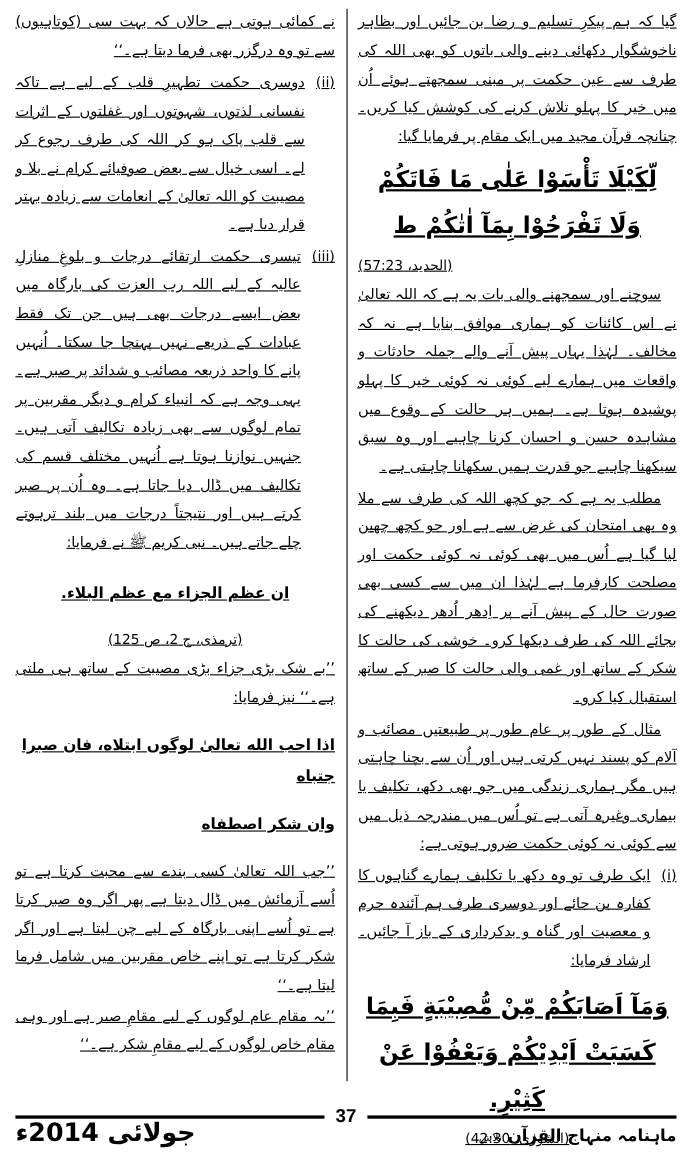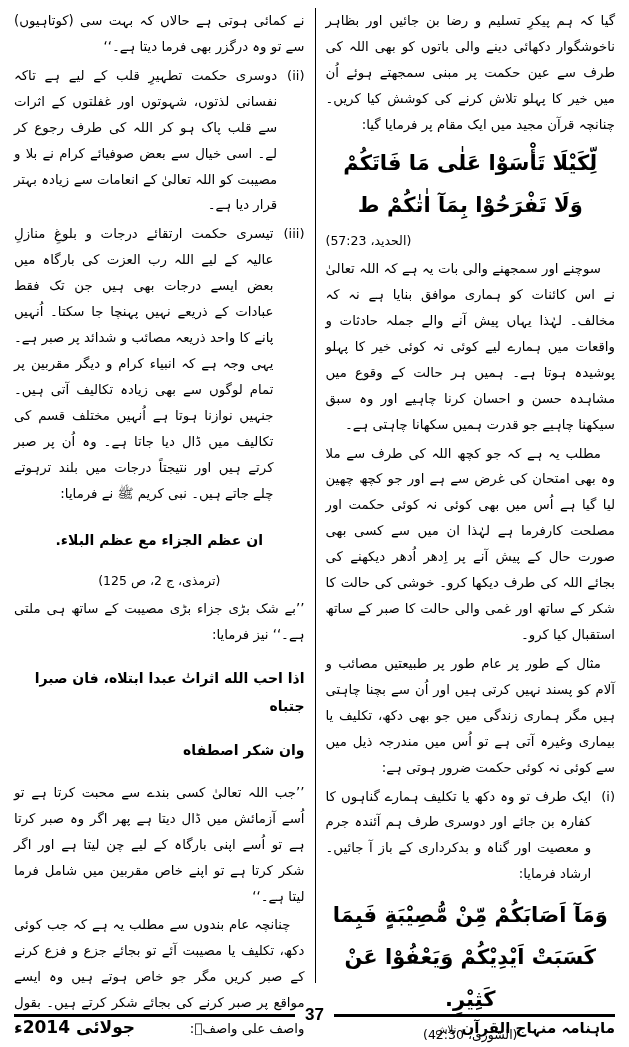--- a/index.html
+++ b/index.html
@@ -28,20 +28,21 @@
     height: 975px;
     box-sizing: border-box;
   }
   
   .col {
     width: 50%;
     box-sizing: border-box;
     direction: rtl;
     text-align: justify;
     text-align-last: right;
+    text-decoration: underline;
   }
   .col-right {
     padding-left: 10px;
     border-left: 1px solid #000;
   }
   .col-left {
     padding-right: 10px;
   }
   p {
     margin: 0 0 3px 0;
@@ -133,21 +134,21 @@
     position: absolute;
     left: 0;
     right: 0;
     top: 16px;
     display: flex;
     flex-direction: row;
     justify-content: space-between;
     align-items: baseline;
   }
   .footer-left {
-    font-size: 17px;
+    font-size: 23px;
     font-weight: bold;
     font-family: "DejaVu Sans", sans-serif;
   }
   .footer-right {
     font-size: 15px;
     font-weight: bold;
     font-family: "DejaVu Sans", sans-serif;
   }
   .footer-right .small {
     font-size: 10px;
@@ -202,27 +203,26 @@
         <span class="marker">(iii)</span>
         <p class="marker-body">تیسری حکمت ارتقائے درجات و بلوغِ منازلِ عالیہ کے لیے اللہ رب العزت کی بارگاہ میں بعض ایسے درجات بھی ہیں جن تک فقط عبادات کے ذریعے نہیں پہنچا جا سکتا۔ اُنہیں پانے کا واحد ذریعہ مصائب و شدائد پر صبر ہے۔ یہی وجہ ہے کہ انبیاء کرام و دیگر مقربین پر تمام لوگوں سے بھی زیادہ تکالیف آتی ہیں۔ جنہیں نوازنا ہوتا ہے اُنہیں مختلف قسم کی تکالیف میں ڈال دیا جاتا ہے۔ وہ اُن پر صبر کرتے ہیں اور نتیجتاً درجات میں بلند ترہوتے چلے جاتے ہیں۔ نبی کریم ﷺ نے فرمایا:</p>
       </div>
 
       <p class="hadith hadith-center">ان عظم الجزاء مع عظم البلاء.</p>
 
       <p class="ref ref-center">(ترمذی، ج 2، ص 125)</p>
 
       <p>’’بے شک بڑی جزاء بڑی مصیبت کے ساتھ ہی ملتی ہے۔‘‘ نیز فرمایا:</p>
 
-      <p class="hadith">اذا احب الله اثراتٰ عبدا ابتلاه، فان صبرا جتباه</p>
+      <p class="hadith">اذا احب الله تعالیٰ لوگوں ابتلاه، فان صبرا جتباه</p>
 
       <p class="hadith">وان شکر اصطفاه</p>
 
       <p>’’جب اللہ تعالیٰ کسی بندے سے محبت کرتا ہے تو اُسے آزمائش میں ڈال دیتا ہے پھر اگر وہ صبر کرتا ہے تو اُسے اپنی بارگاہ کے لیے چن لیتا ہے اور اگر شکر کرتا ہے تو اپنے خاص مقربین میں شامل فرما لیتا ہے۔‘‘</p>
 
-      <p class="indent">چنانچہ عام بندوں سے مطلب یہ ہے کہ جب کوئی دکھ، تکلیف یا مصیبت آئے تو بجائے جزع و فزع کرنے کے صبر کریں مگر جو خاص ہوتے ہیں وہ ایسے مواقع پر صبر کرنے کی بجائے شکر کرتے ہیں۔ بقول واصف علی واصفؒ:</p>
 
       <p>’’یہ مقام عام لوگوں کے لیے مقامِ صبر ہے اور وہی مقام خاص لوگوں کے لیے مقامِ شکر ہے۔‘‘</p>
 
     </div>
 
   </div>
 
   <div class="footer">
     <div class="footer-rule">
       <span class="rule-line"></span>

